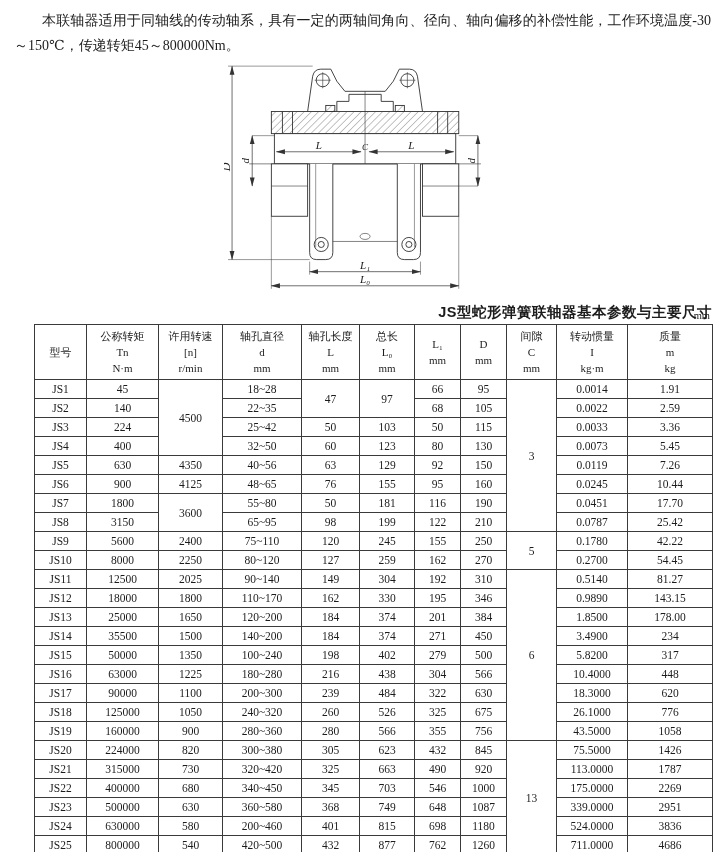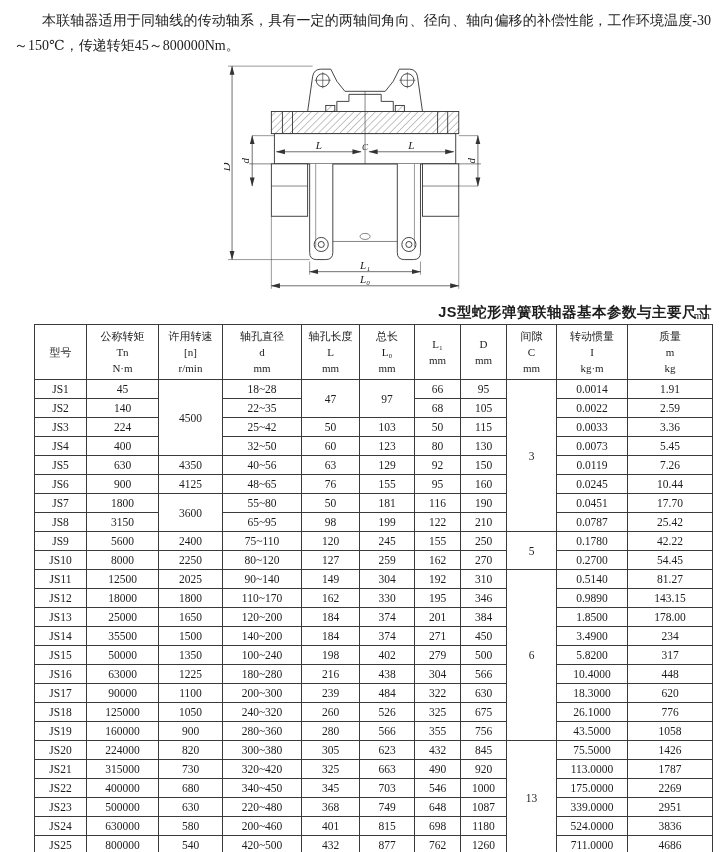--- a/index.html
+++ b/index.html
@@ -467,21 +467,21 @@
         <td>703</td>
         <td>546</td>
         <td>1000</td>
         <td>175.0000</td>
         <td>2269</td>
       </tr>
       <tr>
         <td>JS23</td>
         <td>500000</td>
         <td>630</td>
-        <td>220~480</td>
+        <td>360~580</td>
         <td>368</td>
         <td>749</td>
         <td>648</td>
         <td>1087</td>
         <td>339.0000</td>
         <td>2951</td>
       </tr>
       <tr>
         <td>JS24</td>
         <td>630000</td>

